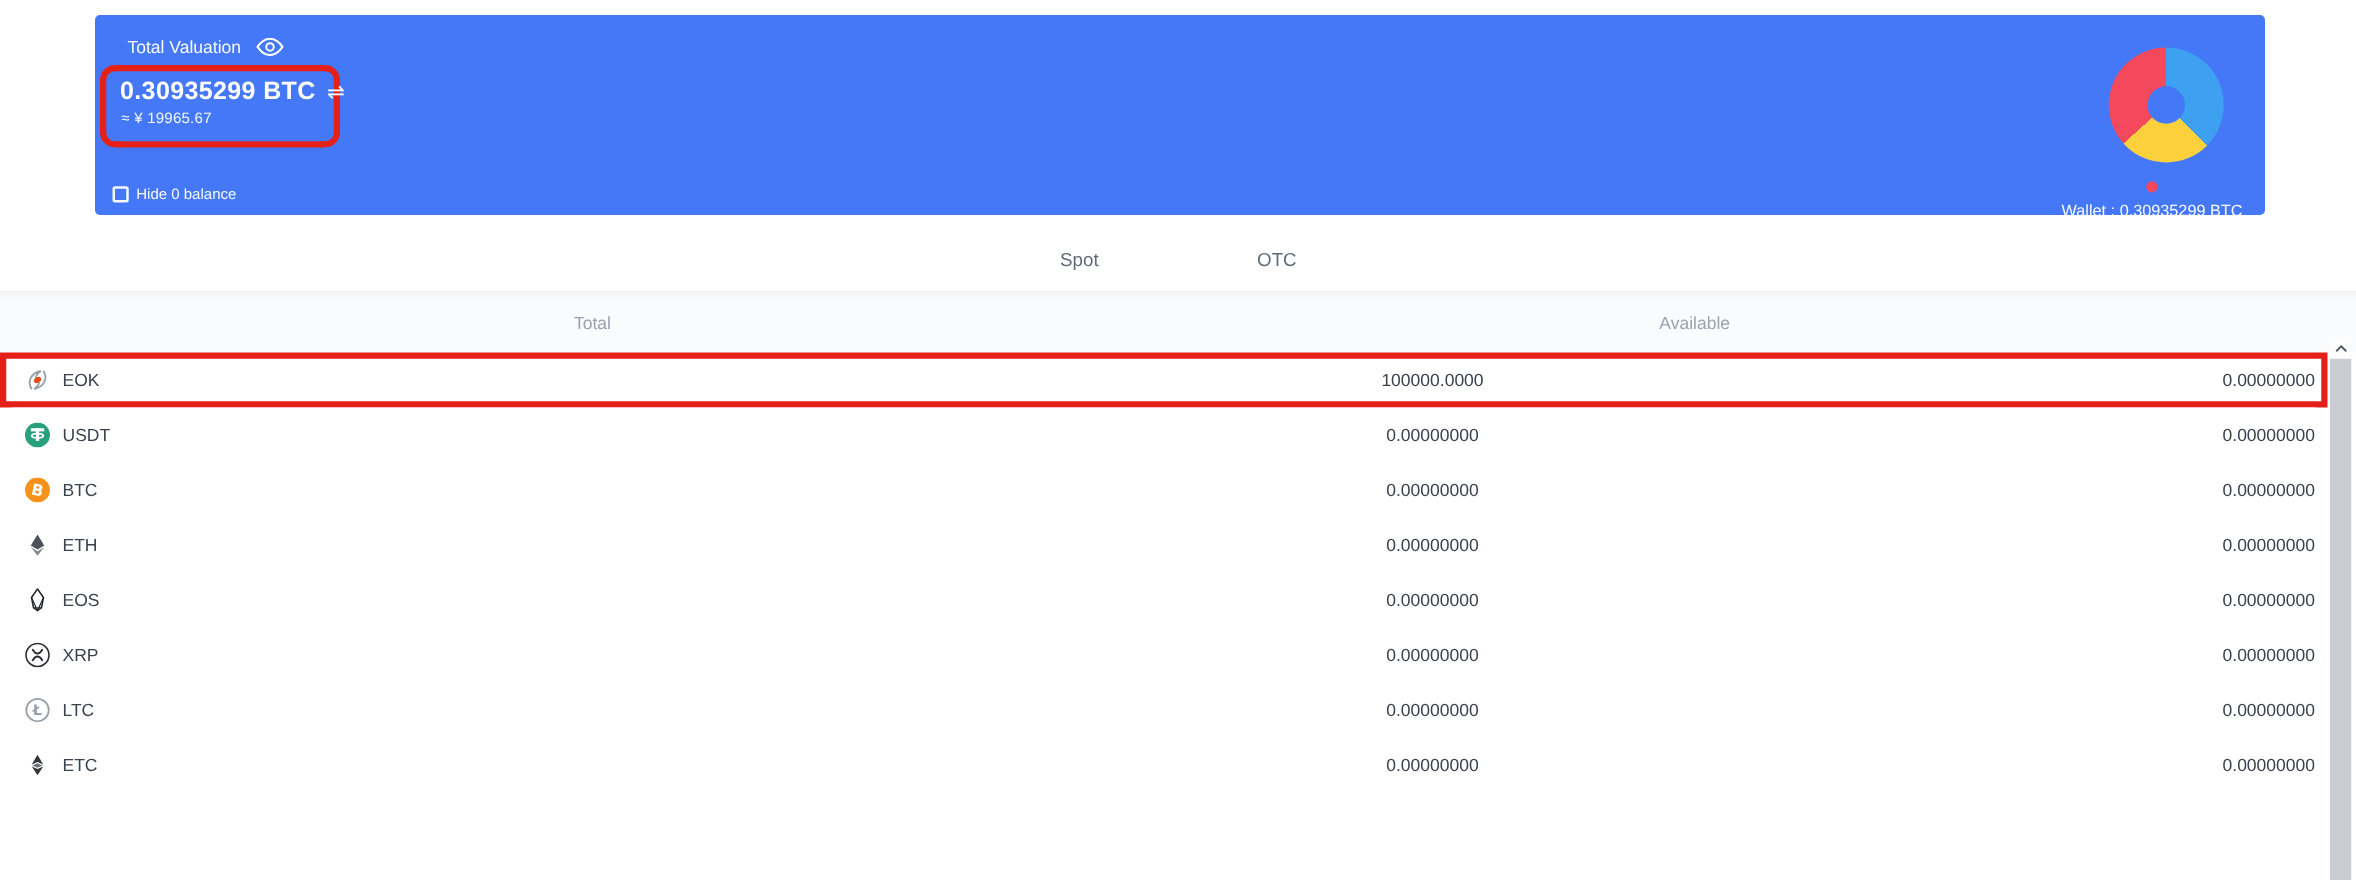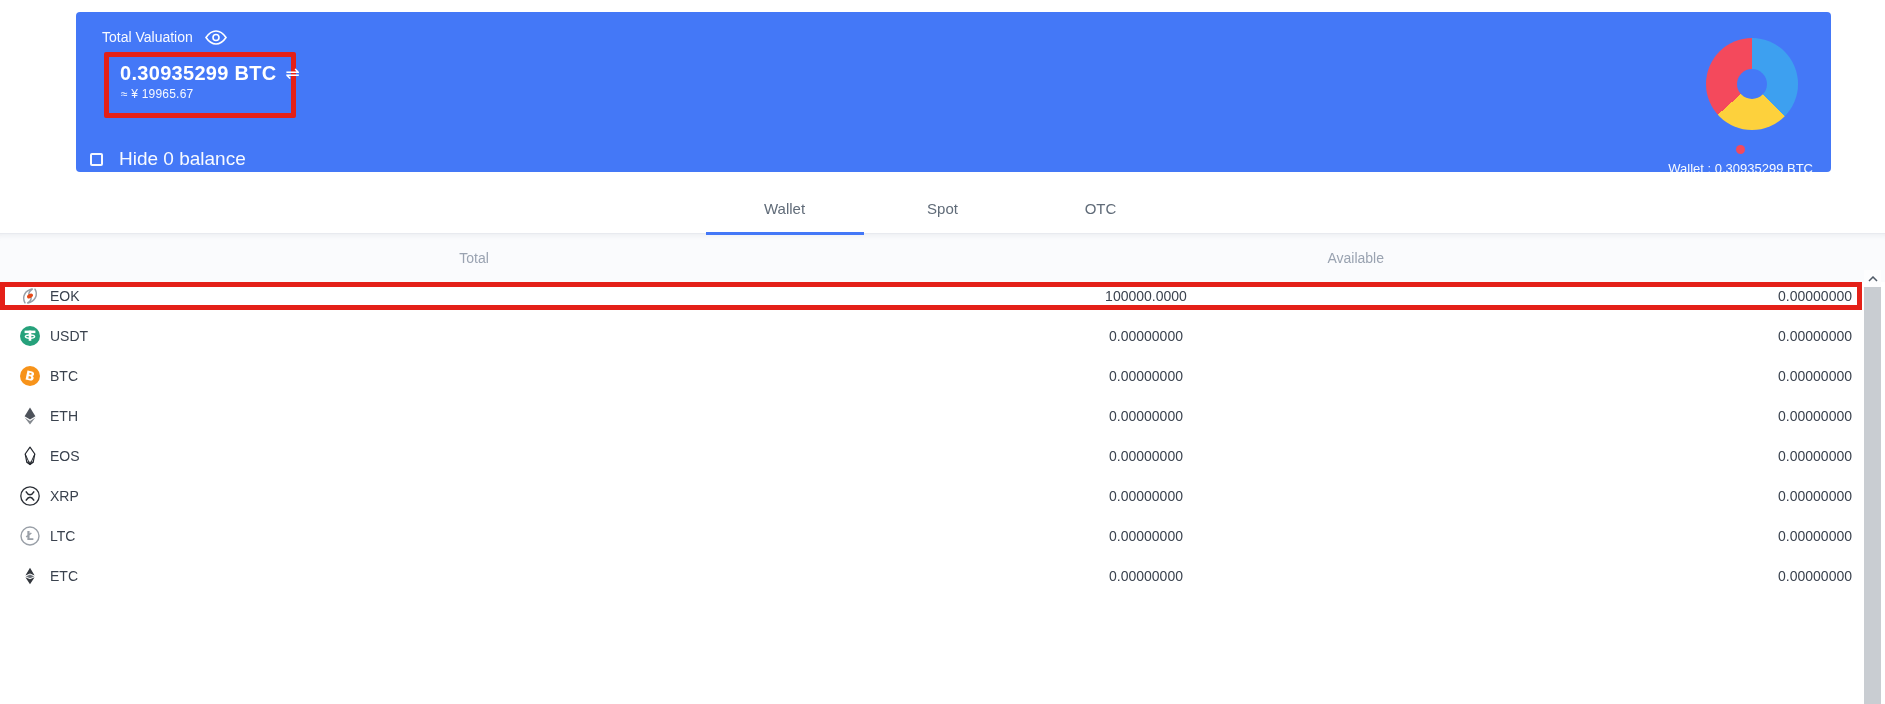--- a/index.html
+++ b/index.html
@@ -11,52 +11,52 @@
   }
   :root{
     --banner:#4478f7;
     --accent:#4377f7;
     --annotation:#e42018;
   }
   
   .top-area{height:172px;padding:12px 0 0 76px;box-sizing:content-box;}
   .banner{
     position:relative;width:1736px;height:160px;background:var(--banner);
-    border-radius:4px;color:#fff;padding-left:19px;
+    border-radius:4px;color:#fff;
   }
   .banner-title-row{position:absolute;left:26px;top:17px;display:flex;align-items:center;gap:11px;font-size:14px;color:rgba(255,255,255,.96);}
   .eye-btn{display:inline-flex;align-items:center;cursor:pointer;}
   .value-annotation{
     position:absolute;left:4px;top:40px;width:192px;height:66px;
-    border:5px solid var(--annotation);box-sizing:border-box;border-radius:2px;margin-left:24px;
+    border:5px solid var(--annotation);box-sizing:border-box;border-radius:12px;
   }
   .big-value{margin:5px 0 0 11px;font-size:20px;font-weight:700;letter-spacing:.3px;display:flex;align-items:center;gap:9px;white-space:nowrap;}
   .swap-glyph{font-size:17px;font-weight:400;cursor:pointer;}
   .approx{margin:2px 0 0 12px;font-size:12px;color:rgba(255,255,255,.95);letter-spacing:.2px;}
-  .hide-row{position:absolute;left:14px;top:136px;display:flex;align-items:center;gap:16px;font-size:19px;color:rgba(255,255,255,.96);}
+  .hide-row{position:absolute;left:14px;top:136px;display:flex;align-items:center;gap:6px;font-size:12px;color:rgba(255,255,255,.96);}
   .checkbox{width:13px;height:13px;border:2px solid rgba(255,255,255,.95);border-radius:2px;box-sizing:border-box;cursor:pointer;background:transparent;}
   .donut{position:absolute;right:33px;top:26px;width:92px;height:92px;border-radius:50%;}
   .donut::after{content:"";position:absolute;left:31px;top:31px;width:30px;height:30px;border-radius:50%;background:var(--banner);}
   .legend{position:absolute;right:18px;top:133px;display:flex;align-items:center;gap:7px;font-size:13px;color:rgba(255,255,255,.97);flex-direction:column;}
   .legend-dot{width:9px;height:9px;border-radius:50%;background:#f4495c;}
   
   .tabs-bar{height:50px;border-bottom:1px solid #e8eaef;display:flex;justify-content:center;box-sizing:border-box;}
   .tab{width:158px;height:50px;line-height:50px;text-align:center;font-size:15px;color:#606b78;position:relative;cursor:pointer;}
   .tab.active::after{content:"";position:absolute;left:0;right:0;bottom:-1px;height:3px;background:var(--accent);}
   
   .table-header{
     height:48px;background:#fafbfd;display:grid;grid-template-columns:900px 460px 1fr;
     align-items:center;padding:0 16px 0 24px;color:#9aa3b1;font-size:14px;
     box-shadow:inset 0 7px 7px -7px rgba(40,50,70,.10);
   }
   .th-total{justify-self:center;}
   .th-available{justify-self:end;}
   .rows{width:1862px;}
   .row{
-    position:relative;height:28px;background:#fff;margin-bottom:12px;
+    position:relative;height:44px;background:#fff;margin-bottom:0;
     display:grid;grid-template-columns:896px 460px 1fr;align-items:center;
     padding:0 10px 0 20px;box-sizing:border-box;font-size:14px;color:#3a424e;cursor:pointer;border-radius:11px;
   }
   .token-cell{display:flex;align-items:center;gap:10px;}
   .token-icon{width:20px;height:20px;display:inline-flex;}
   .total-cell{justify-self:center;}
   .available-cell{justify-self:end;}
   .row-highlight-overlay{position:absolute;inset:0;border:5px solid var(--annotation);pointer-events:none;}
   
   .scrollbar{position:absolute;right:4px;top:270px;width:17px;height:434px;background:#fbfbfc;}
@@ -90,21 +90,20 @@
     </div>
     <div class="donut" style="background: conic-gradient(rgb(61, 160, 240) 0deg, rgb(61, 160, 240) 135deg, rgb(253, 209, 60) 135deg, rgb(253, 209, 60) 228deg, rgb(244, 73, 92) 228deg, rgb(244, 73, 92) 360deg);"></div>
     <div class="legend">
       <span class="legend-dot"></span>
       <span>Wallet : 0.30935299 BTC</span>
     </div>
   </div>
 </div>
 
 <div class="tabs-bar">
-  <div class="tab active">Wallet</div>
   <div class="tab">Spot</div>
   <div class="tab">OTC</div>
 </div>
 
 <div class="table-header">
   <span class="th-total">Total</span>
   <span class="th-available">Available</span>
 </div>
 
 <div class="rows">

